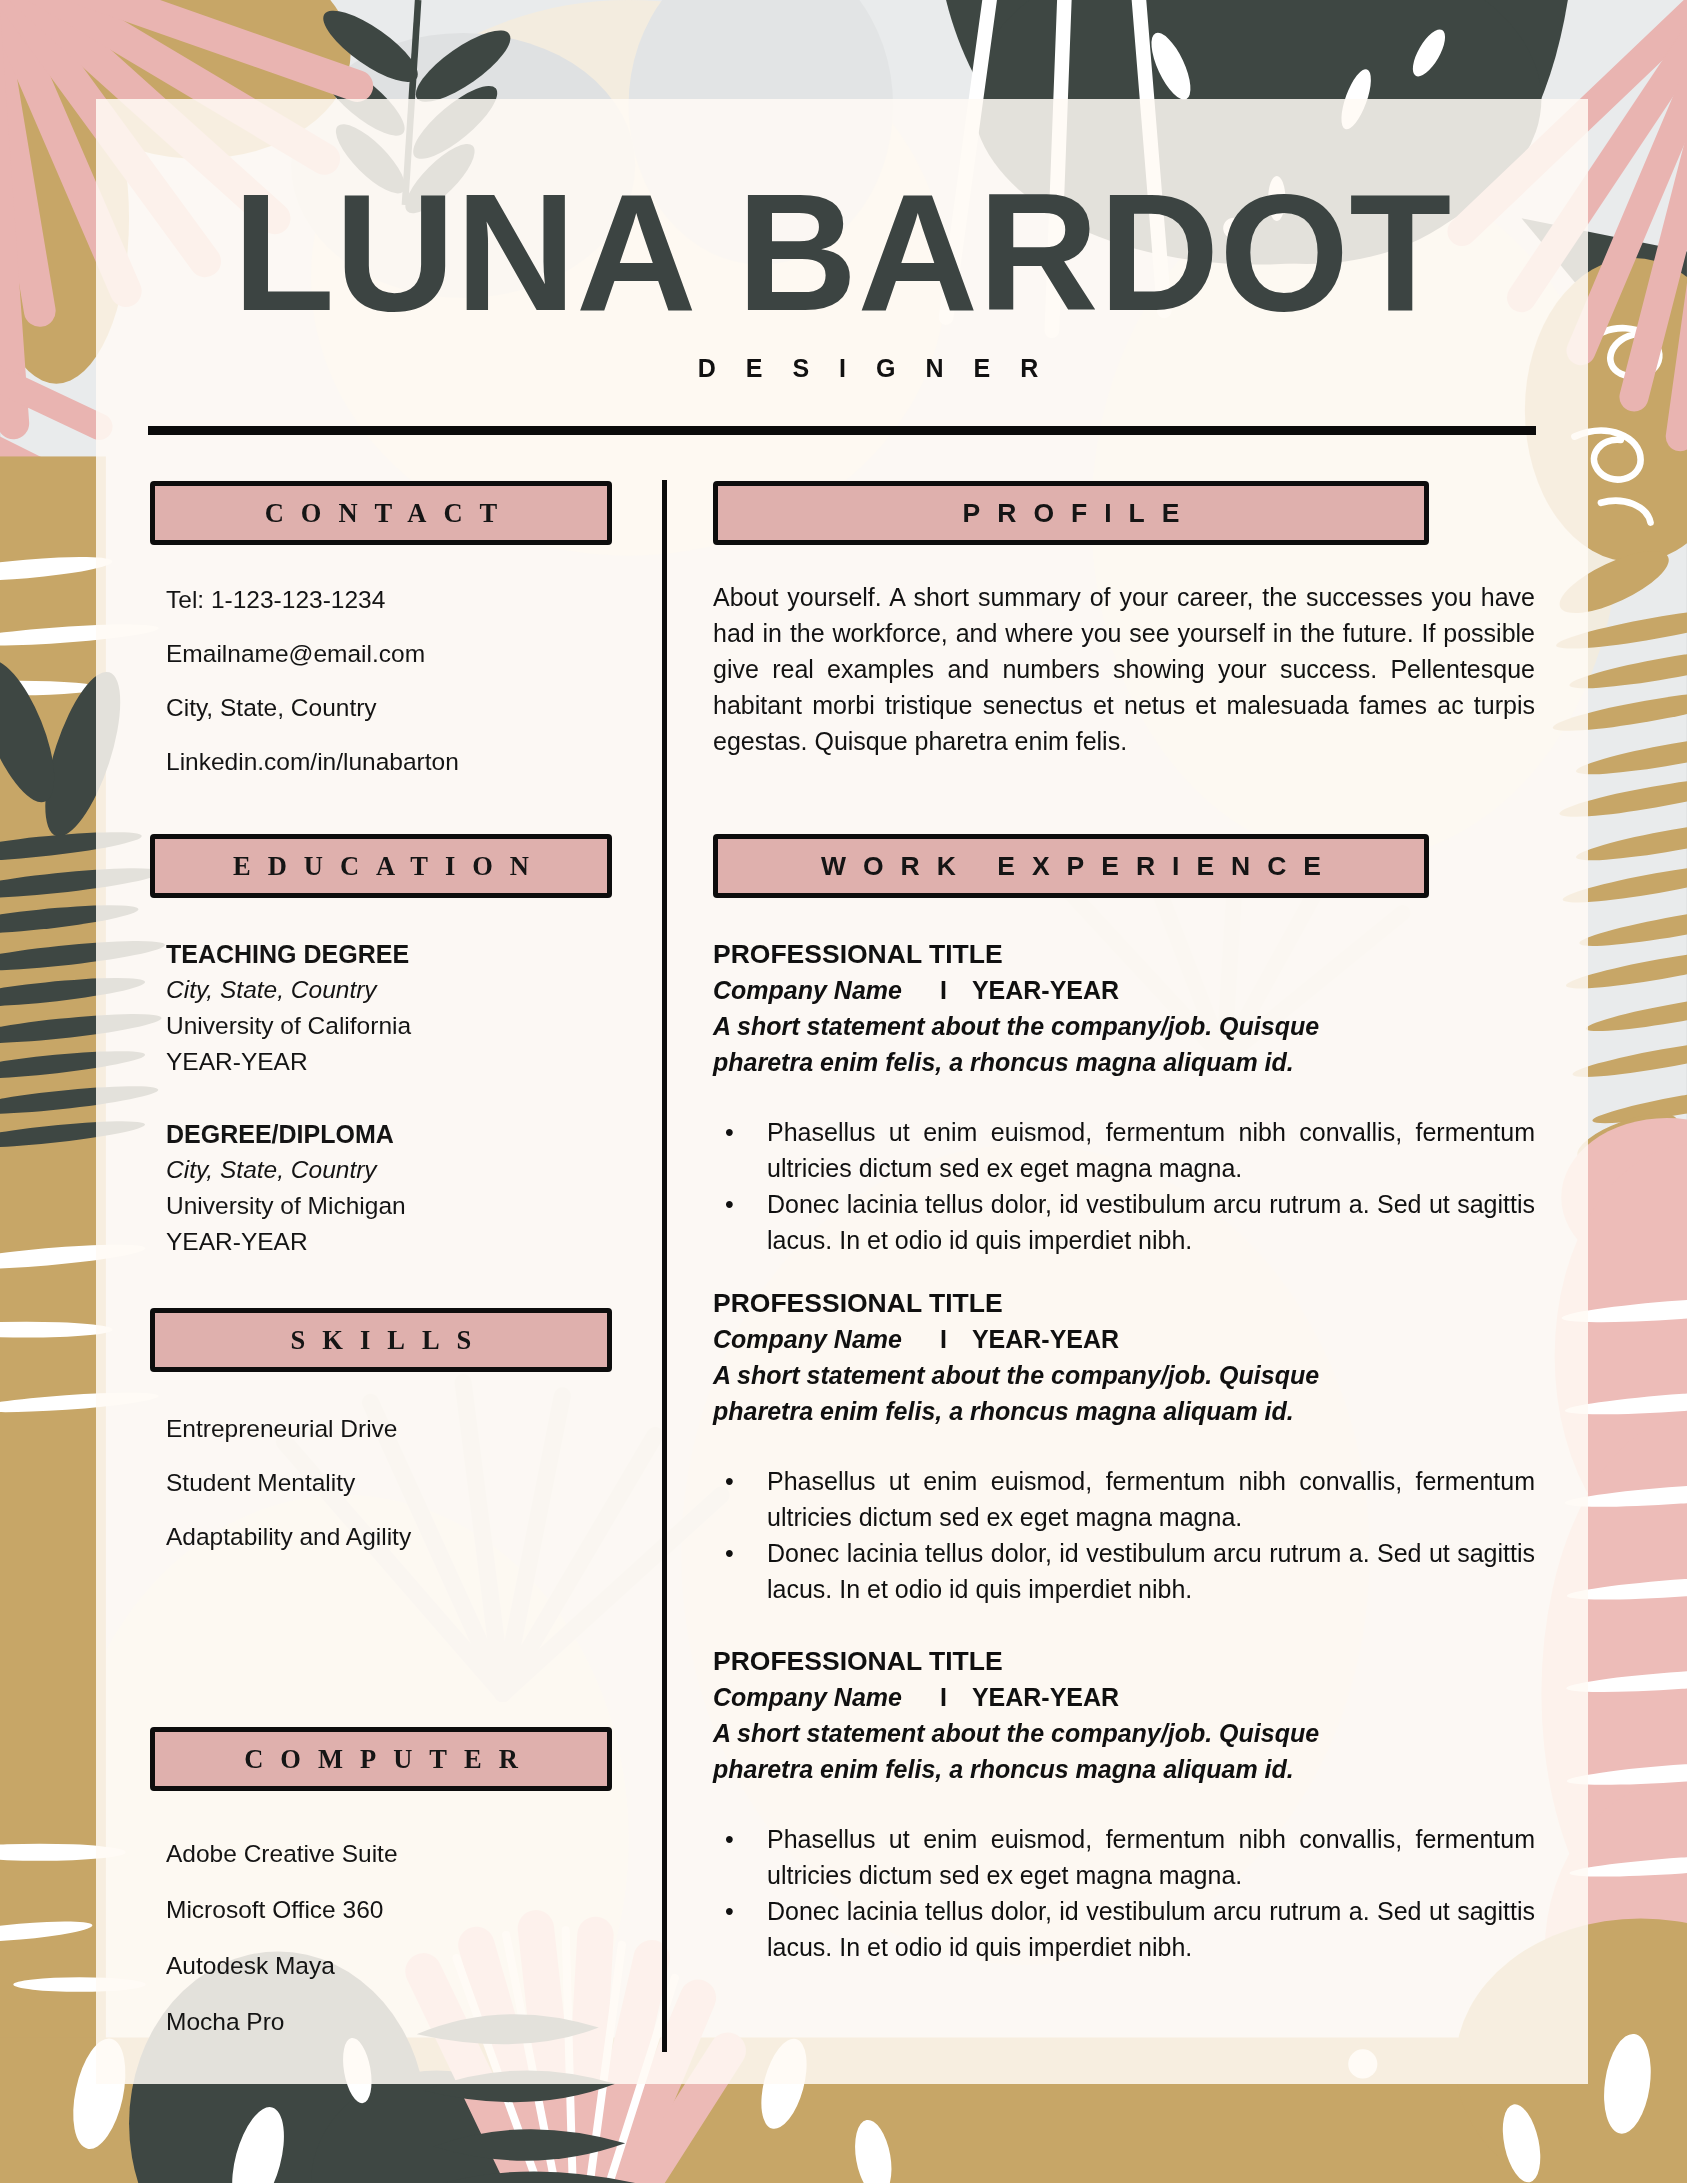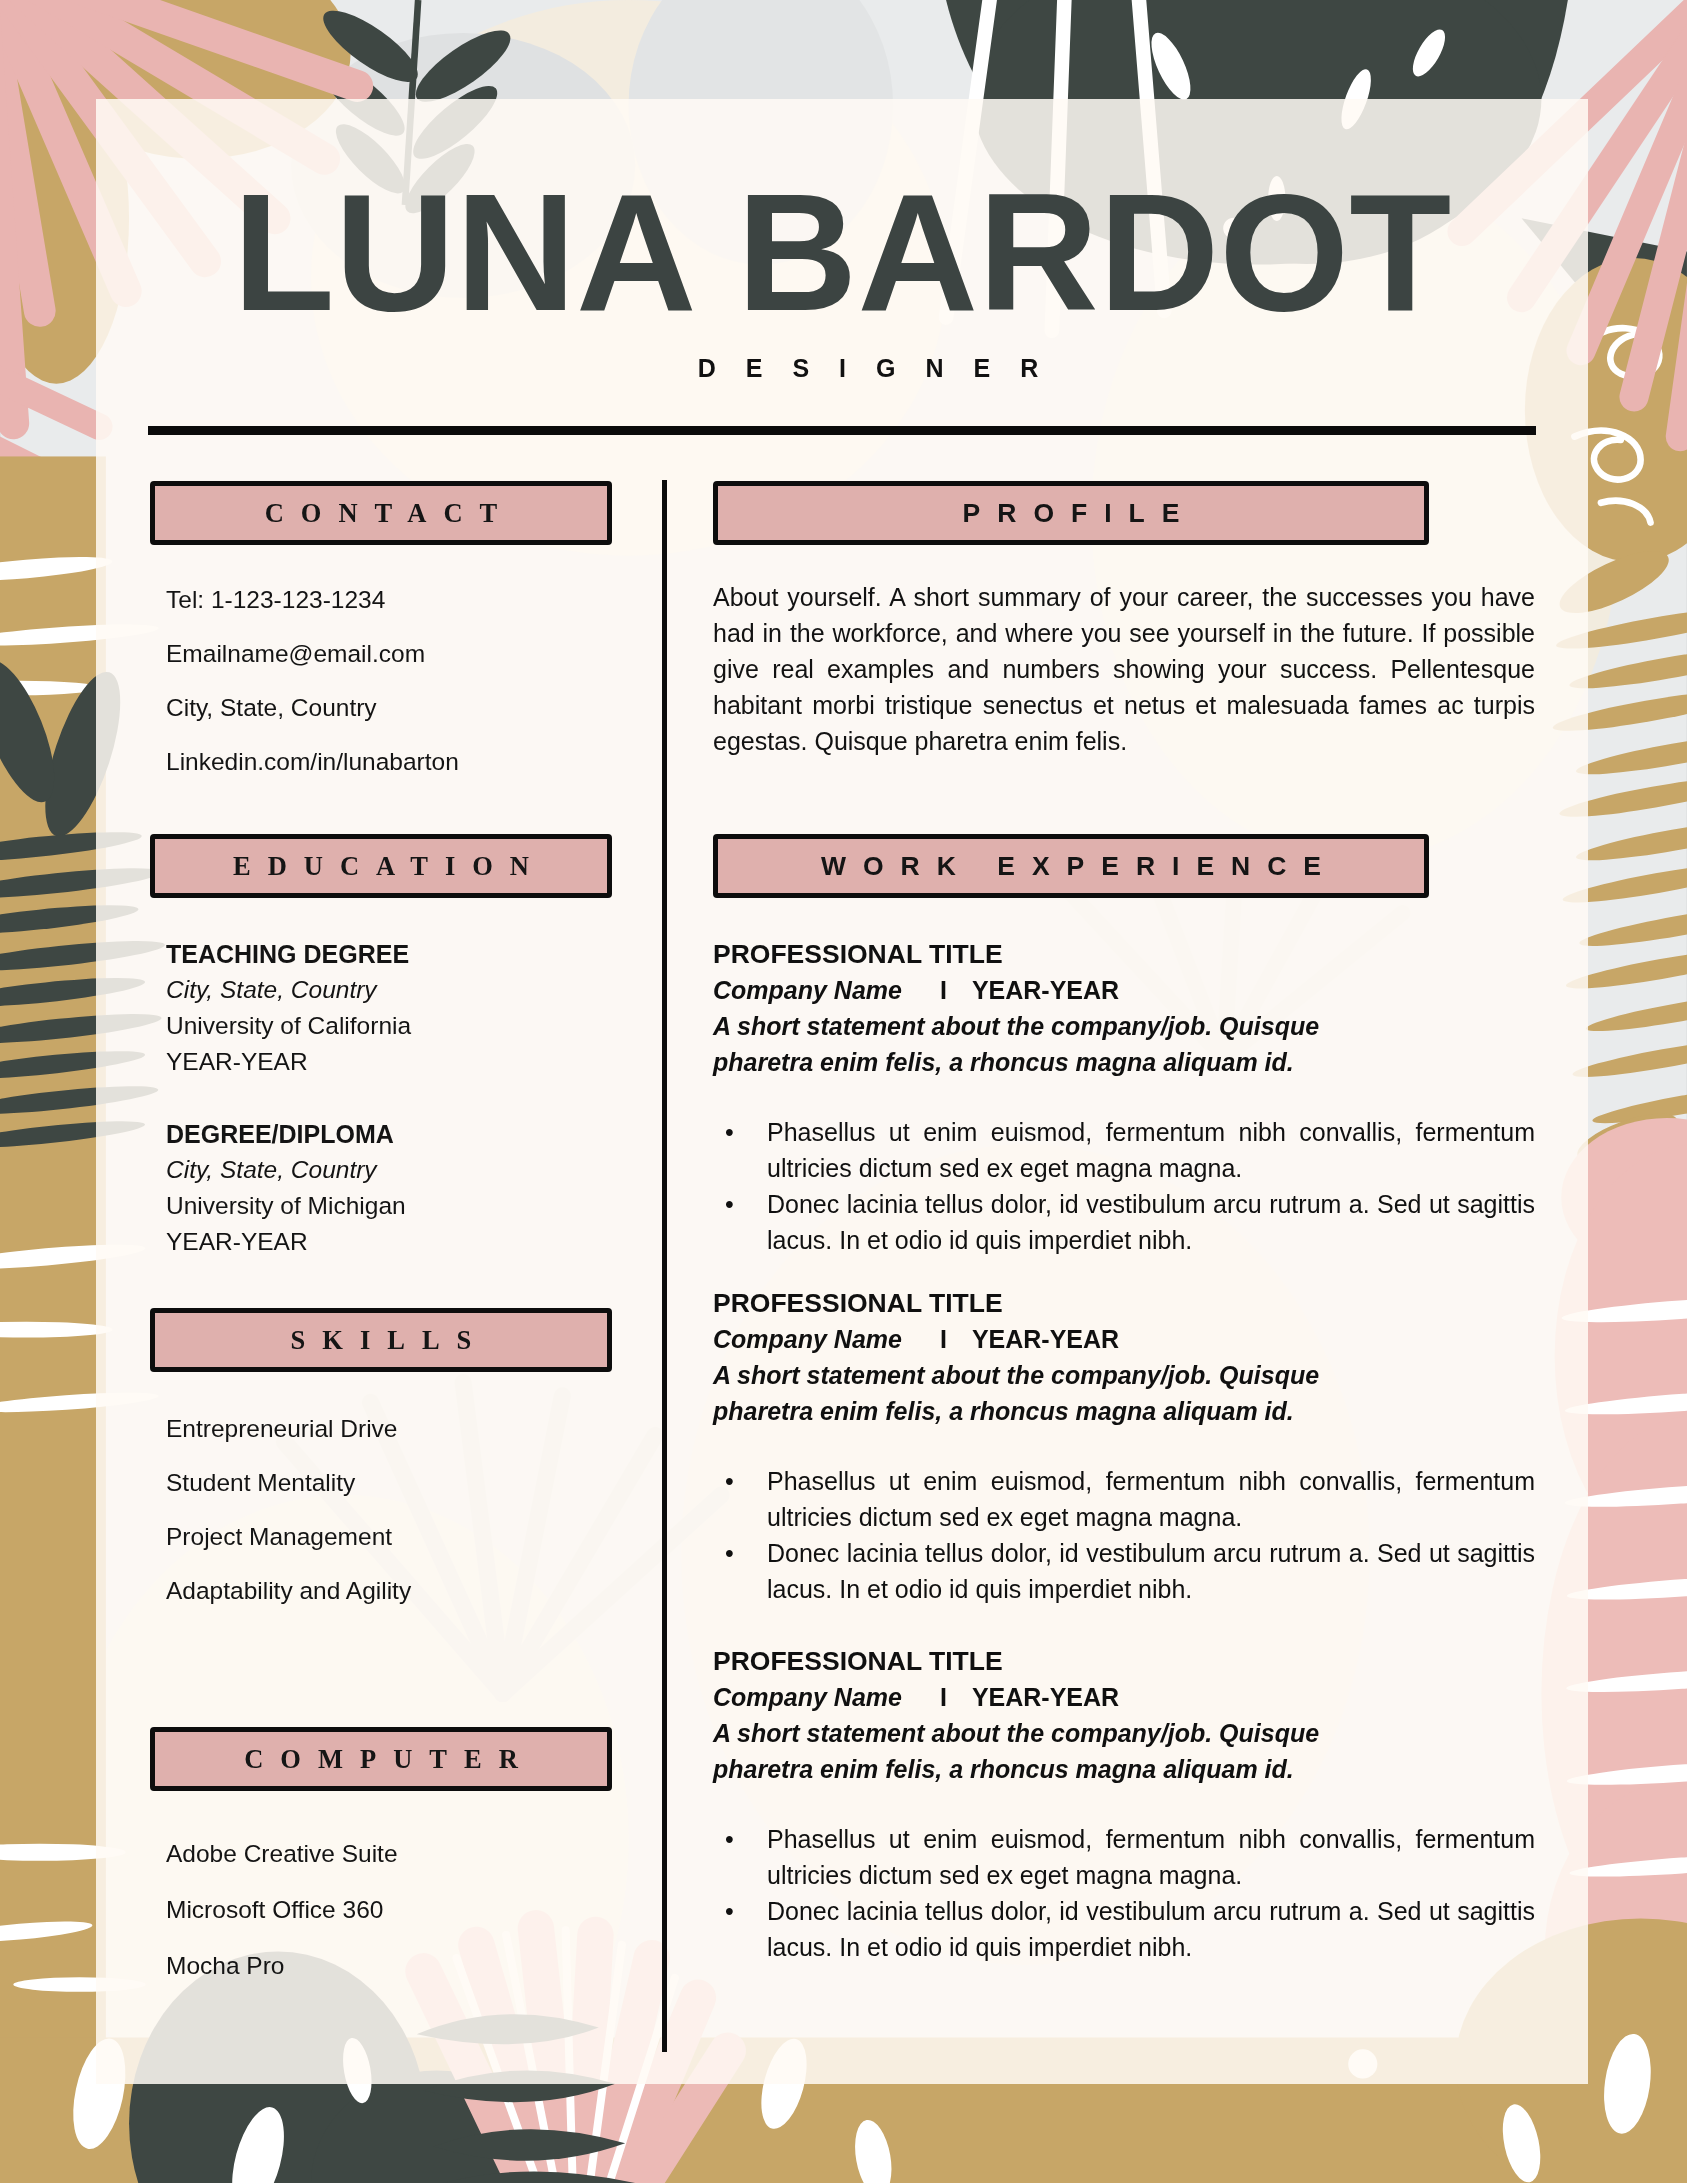--- a/index.html
+++ b/index.html
@@ -284,30 +284,30 @@
         <div>YEAR-YEAR</div>
       </div>
     </div>
 
     <div class="abs secbox leftw" style="top:1209px">
       <span>SKILLS</span>
     </div>
     <div class="abs clist skills-list">
       <div>Entrepreneurial Drive</div>
       <div>Student Mentality</div>
-      <div>Project Management</div>
       <div>Adaptability and Agility</div>
     </div>
 
     <div class="abs secbox leftw" style="top:1628px">
       <span>COMPUTER</span>
     </div>
     <div class="abs clist computer-list">
       <div>Adobe Creative Suite</div>
       <div>Microsoft Office 360</div>
+      <div>Autodesk Maya</div>
       <div>Mocha Pro</div>
     </div>
 
     <div class="abs secbox rightw" style="top:382px">
       <span>PROFILE</span>
     </div>
     <div class="abs profile-text">About yourself.  A short summary of your career, the successes you have had in the workforce, and where you see yourself in the future. If possible give real examples and numbers showing your success.  Pellentesque habitant morbi tristique senectus et netus et malesuada fames ac turpis egestas. Quisque pharetra enim felis.</div>
 
     <div class="abs secbox rightw" style="top:735px">
       <span>WORK EXPERIENCE</span>

